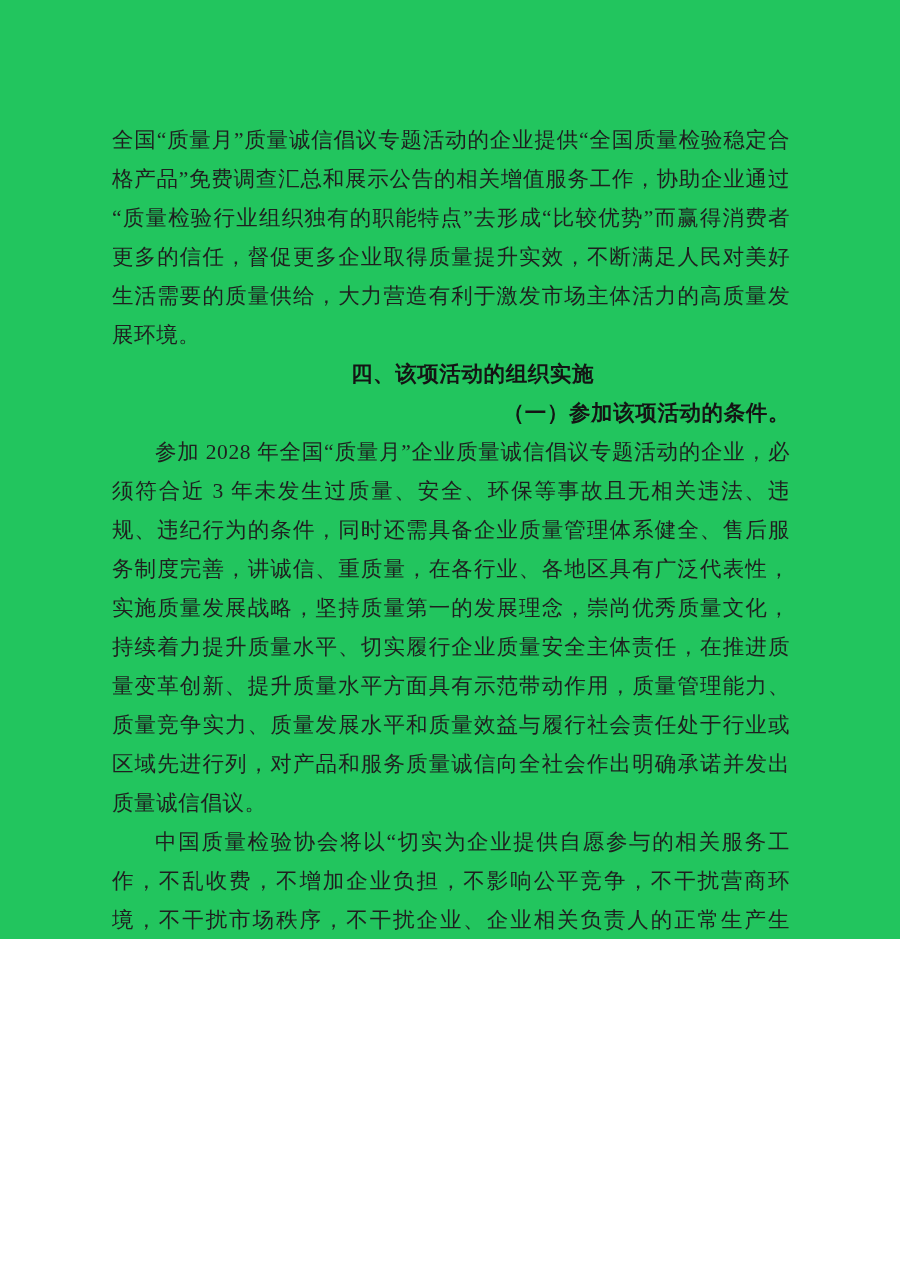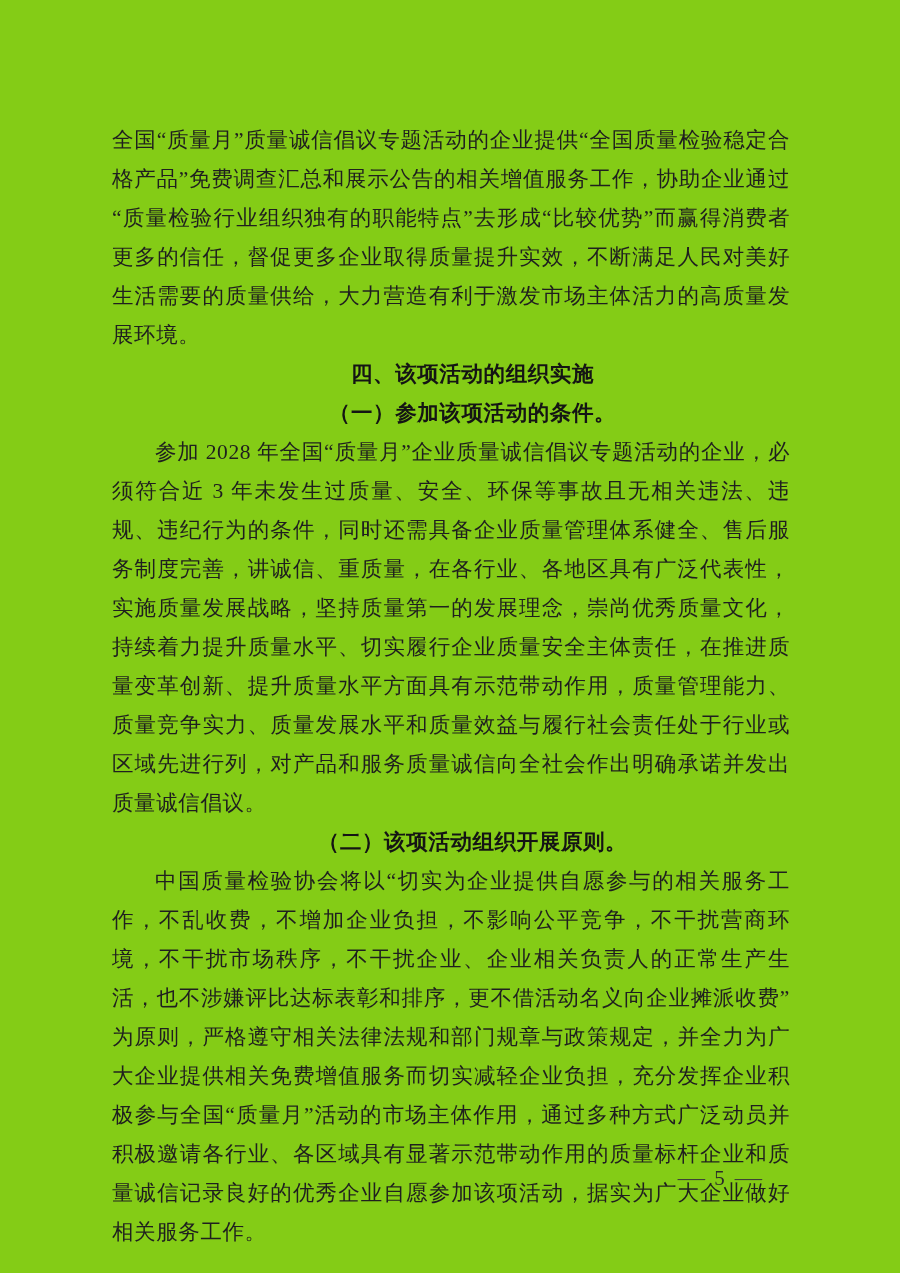--- a/index.html
+++ b/index.html
@@ -3,22 +3,22 @@
 <meta charset="utf-8">
 <style>
   html, body {
     margin: 0;
     padding: 0;
     background: #ffffff;
   }
   .page {
     position: relative;
     width: 900px;
-    height: 1273px;
-    background: #84cc16;
+    height: 939px;
+    background: #22c55e;
     overflow: hidden;
   }
   .content {
     position: absolute;
     left: 112px;
     top: 121px;
     width: 678px;
     color: #1f1f1f;
     font-family: "Liberation Serif", "DejaVu Serif", serif;
     font-size: 21.5px;
@@ -43,21 +43,21 @@
     text-align: center;
     color: #141414;
   }
   h3.h-sub {
     margin: 0;
     font-family: "Liberation Serif", "DejaVu Serif", serif;
     font-weight: 700;
     font-size: 21.5px;
     line-height: 39px;
     text-indent: 2em;
-    text-align: center;
+    text-align: right;
     color: #141414;
   }
   .footer {
     position: absolute;
     top: 1163px;
     left: 630px;
     width: 180px;
     text-align: center;
     font-family: "Liberation Serif", "DejaVu Serif", serif;
     font-size: 21px;
@@ -77,20 +77,19 @@
 </style>
 </head>
 <body>
 
 <div class="page">
   <div class="content">
     <p class="body no-indent">全国“质量月”质量诚信倡议专题活动的企业提供“全国质量检验稳定合格产品”免费调查汇总和展示公告的相关增值服务工作，协助企业通过“质量检验行业组织独有的职能特点”去形成“比较优势”而赢得消费者更多的信任，督促更多企业取得质量提升实效，不断满足人民对美好生活需要的质量供给，大力营造有利于激发市场主体活力的高质量发展环境。</p>
     <h2 class="h-main">四、该项活动的组织实施</h2>
     <h3 class="h-sub">（一）参加该项活动的条件。</h3>
     <p class="body">参加 2028 年全国“质量月”企业质量诚信倡议专题活动的企业，必须符合近 3 年未发生过质量、安全、环保等事故且无相关违法、违规、违纪行为的条件，同时还需具备企业质量管理体系健全、售后服务制度完善，讲诚信、重质量，在各行业、各地区具有广泛代表性，实施质量发展战略，坚持质量第一的发展理念，崇尚优秀质量文化，持续着力提升质量水平、切实履行企业质量安全主体责任，在推进质量变革创新、提升质量水平方面具有示范带动作用，质量管理能力、质量竞争实力、质量发展水平和质量效益与履行社会责任处于行业或区域先进行列，对产品和服务质量诚信向全社会作出明确承诺并发出质量诚信倡议。</p>
-    <h3 class="h-sub">（二）该项活动组织开展原则。</h3>
     <p class="body">中国质量检验协会将以“切实为企业提供自愿参与的相关服务工作，不乱收费，不增加企业负担，不影响公平竞争，不干扰营商环境，不干扰市场秩序，不干扰企业、企业相关负责人的正常生产生活，也不涉嫌评比达标表彰和排序，更不借活动名义向企业摊派收费”为原则，严格遵守相关法律法规和部门规章与政策规定，并全力为广大企业提供相关免费增值服务而切实减轻企业负担，充分发挥企业积极参与全国“质量月”活动的市场主体作用，通过多种方式广泛动员并积极邀请各行业、各区域具有显著示范带动作用的质量标杆企业和质量诚信记录良好的优秀企业自愿参加该项活动，据实为广大企业做好相关服务工作。</p>
   </div>
 
   <div class="footer">
     <span class="dash">—</span><span class="num">5</span><span class="dash">—</span>
   </div>
 </div>
 
 </body></html>

